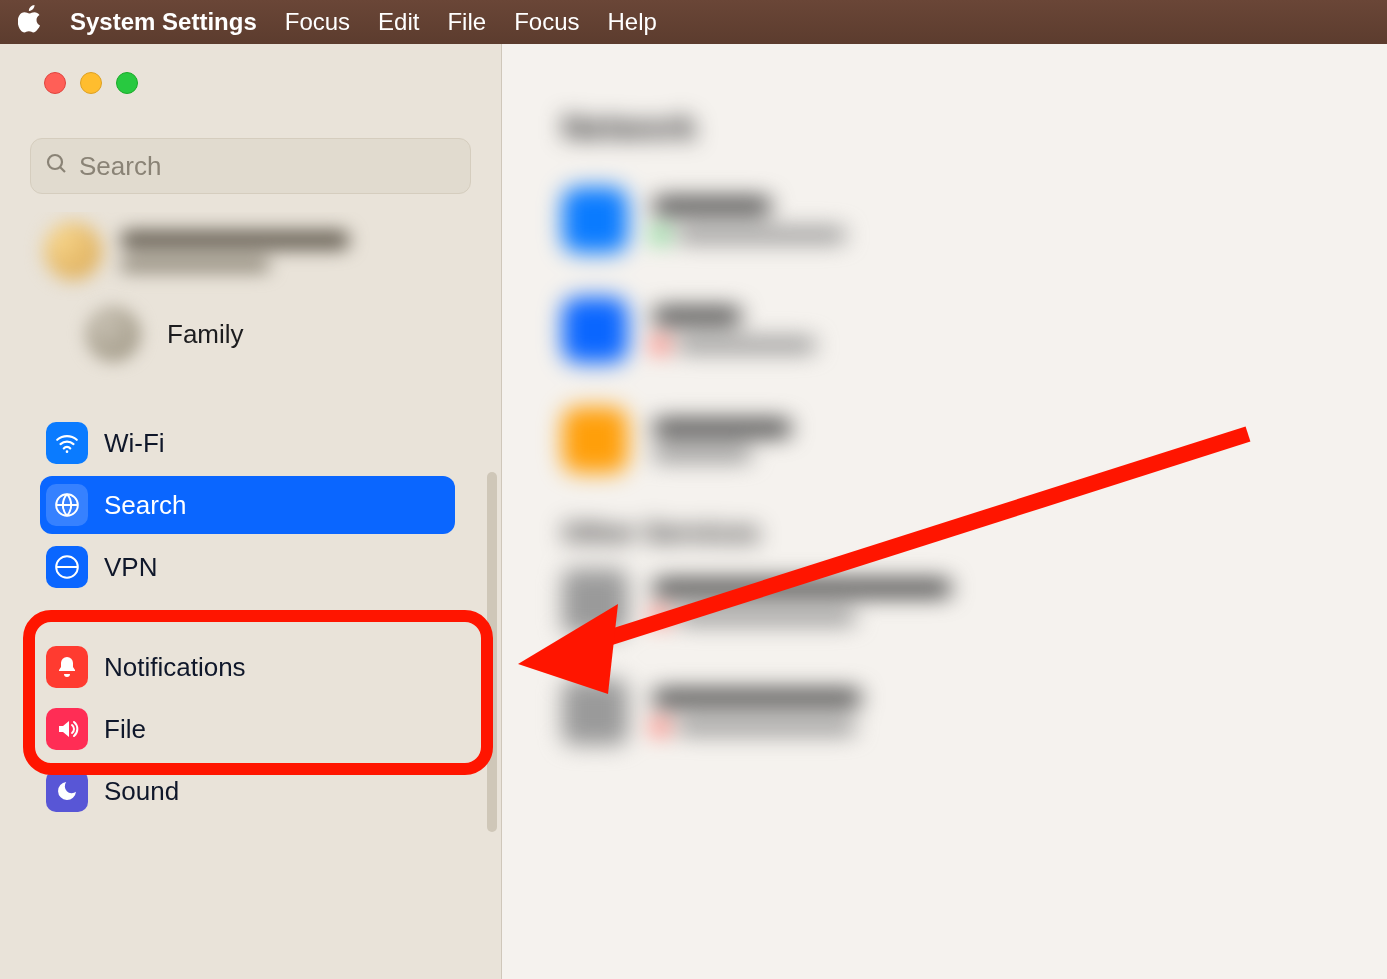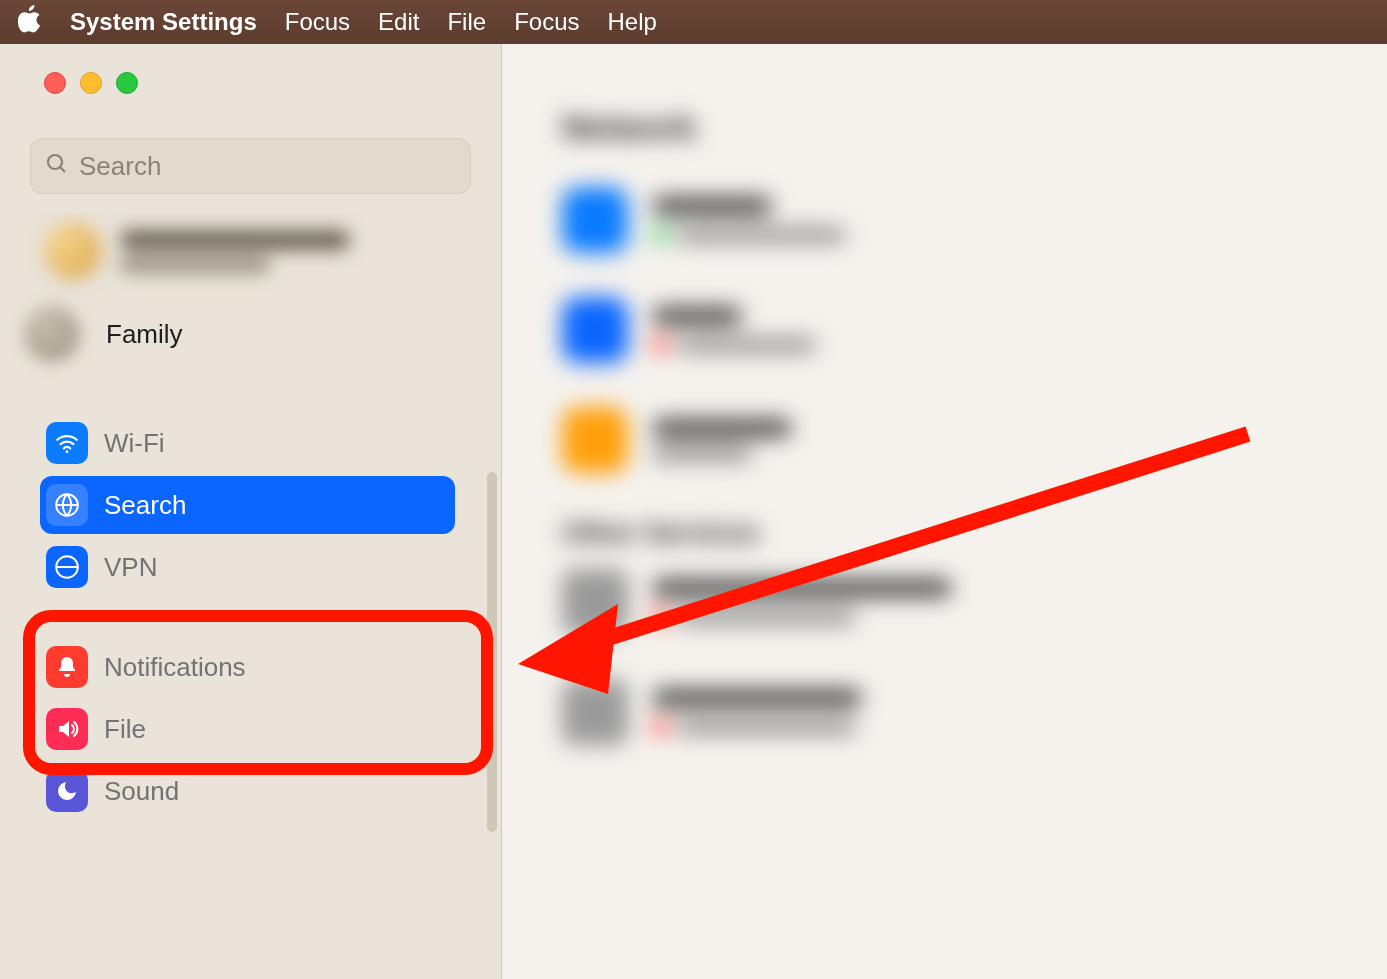--- a/index.html
+++ b/index.html
@@ -97,40 +97,41 @@
     width: 230px; height: 20px; background: #6b6458; border-radius: 10px; margin-bottom: 8px;
   }
   .account-lines .l2 {
     width: 150px; height: 14px; background: #8d8677; border-radius: 7px;
   }
 
   .family {
     display: flex;
     align-items: center;
     gap: 26px;
-    padding: 16px 30px 24px 24px;
+    padding: 16px 30px 24px 60px;
+    margin-left: 25px;
   }
   .family-avatar {
     width: 56px; height: 56px; border-radius: 50%;
     background: radial-gradient(circle at 35% 30%, #c7c0b2, #9a927f);
     filter: blur(8px);
   }
   .family-label { font-size: 26px; color: #1d1d1f; }
 
   .section { padding: 6px 28px 6px 40px; }
 
   .item {
     display: flex;
     align-items: center;
     gap: 16px;
     height: 58px;
     padding: 0 12px 0 6px;
     border-radius: 12px;
     font-size: 26px;
-    color: #737373;
+    color: #0f172a;
     cursor: default;
     margin: 4px 0;
   }
   .item.selected {
     background: #0a66ff;
     color: #fff;
   }
   .item .iconbox {
     width: 42px; height: 42px; border-radius: 10px;
     display: flex; align-items: center; justify-content: center;

